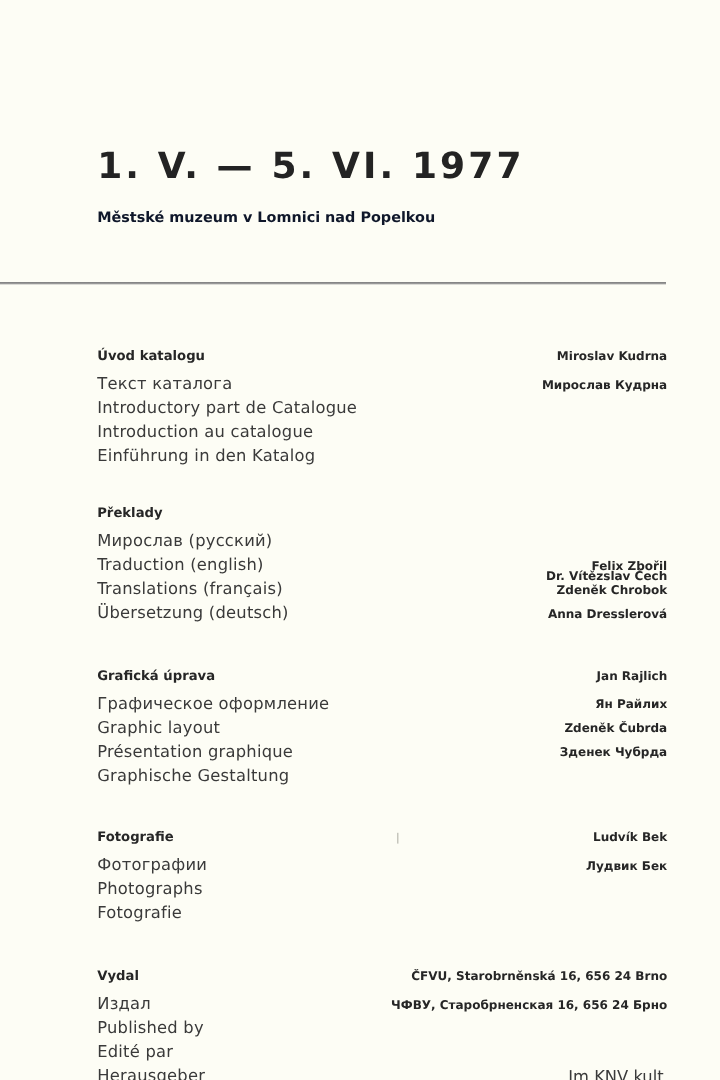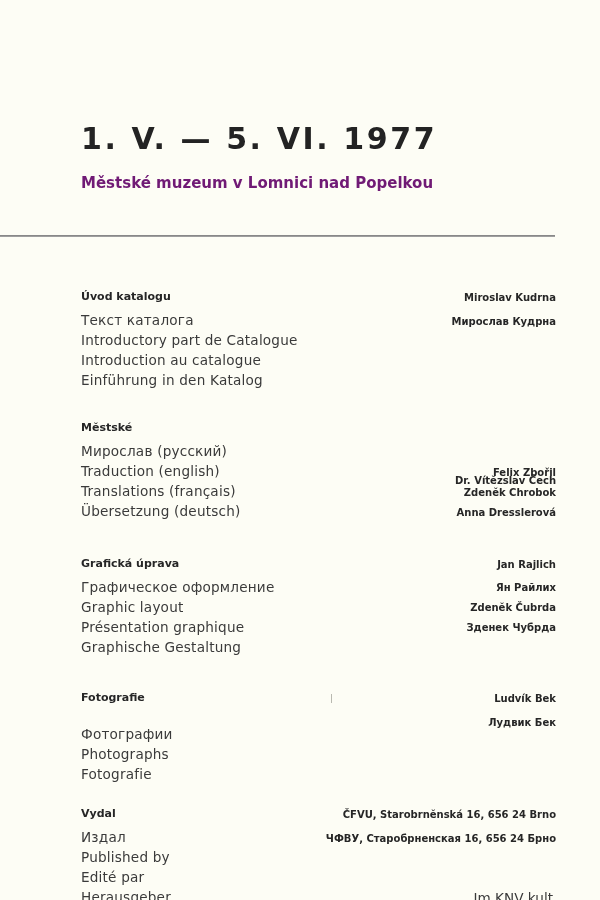--- a/index.html
+++ b/index.html
@@ -29,22 +29,22 @@
       font-size: 30px;
       letter-spacing: 2.6px;
       color: #232323;
       white-space: nowrap;
     }
     .venue {
       position: absolute;
       left: 81px;
       top: 174px;
       font-weight: bold;
-      font-size: 15px;
-      color: #701a75;
+      font-size: 12px;
+      color: #0f172a;
       white-space: nowrap;
     }
     .rule {
       position: absolute;
       left: 0;
       top: 235px;
       width: 555px;
       height: 2px;
       background: linear-gradient(to bottom, #7d7d7d, #a8a8a8);
     }
@@ -114,21 +114,21 @@
       <div class="line">Текст каталога</div>
       <div class="line">Introductory part de Catalogue</div>
       <div class="line">Introduction au catalogue</div>
       <div class="line">Einführung in den Katalog</div>
     </div>
     <div class="right" style="top:1px;">Miroslav Kudrna</div>
     <div class="right" style="top:25px;">Мирослав Кудрна</div>
   </div>
 
   <div class="section" style="top:418px;">
-    <div class="heading">Městské</div>
+    <div class="heading">Překlady</div>
     <div style="margin-top:3px;">
       <div class="line">Мирослав (русский)</div>
       <div class="line">Traduction (english)</div>
       <div class="line">Translations (français)</div>
       <div class="line">Übersetzung (deutsch)</div>
     </div>
     <div class="right" style="top:25px;margin-top:28px;">Dr. Vítězslav Čech</div>
     <div class="right" style="top:45px;">Felix Zbořil</div>
     <div class="right" style="top:65px;">Zdeněk Chrobok</div>
     <div class="right" style="top:85px;">Anna Dresslerová</div>
@@ -143,21 +143,21 @@
       <div class="line">Graphische Gestaltung</div>
     </div>
     <div class="right" style="top:1px;">Jan Rajlich</div>
     <div class="right" style="top:24px;">Ян Райлих</div>
     <div class="right" style="top:44px;">Zdeněk Čubrda</div>
     <div class="right" style="top:64px;">Зденек Чубрда</div>
   </div>
 
   <div class="section" style="top:688px;">
     <div class="heading">Fotografie</div>
-    <div style="margin-top:16px;">
+    <div style="margin-top:3px;">
       <div class="line">Фотографии</div>
       <div class="line">Photographs</div>
       <div class="line">Fotografie</div>
     </div>
     <div class="right" style="top:1px;">Ludvík Bek</div>
     <div class="right" style="top:25px;">Лудвик Бек</div>
   </div>
 
   <div class="mark"></div>
 

